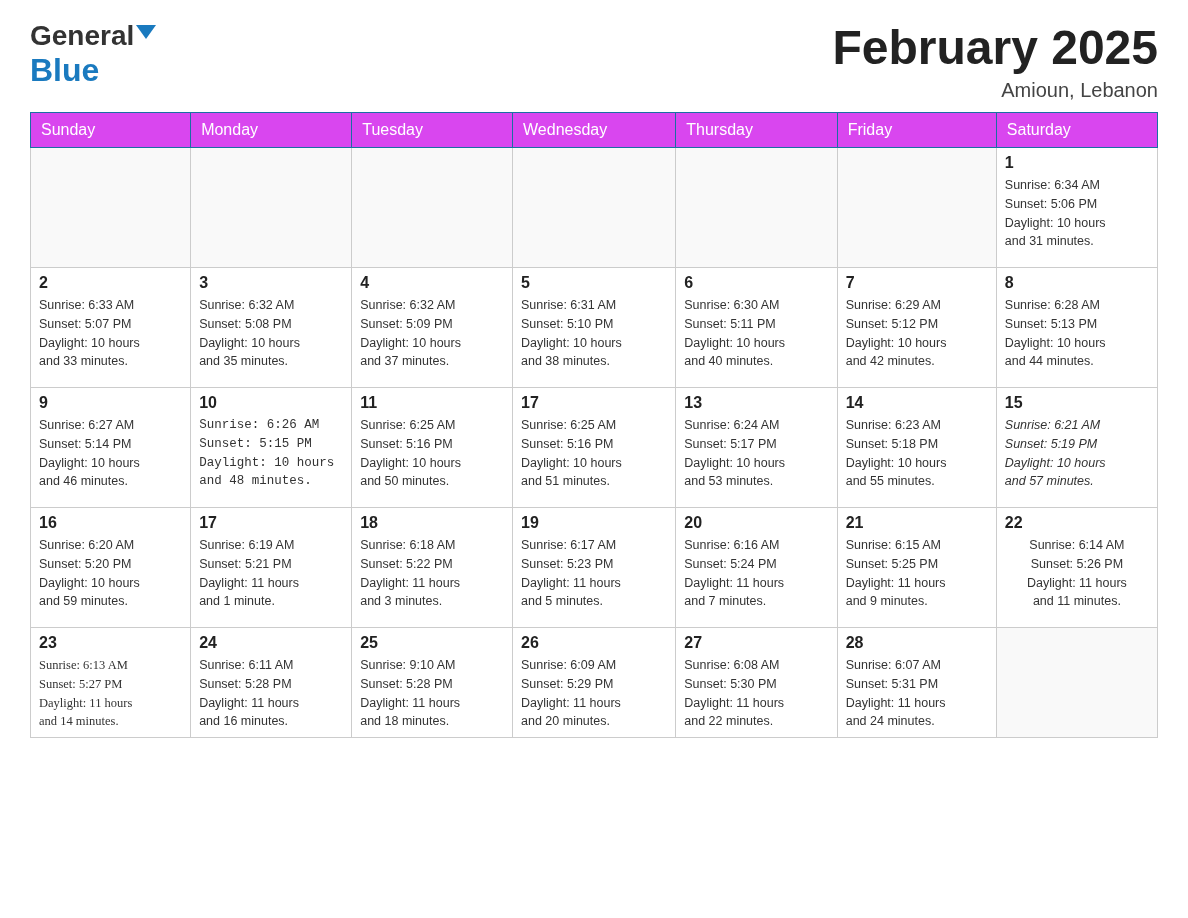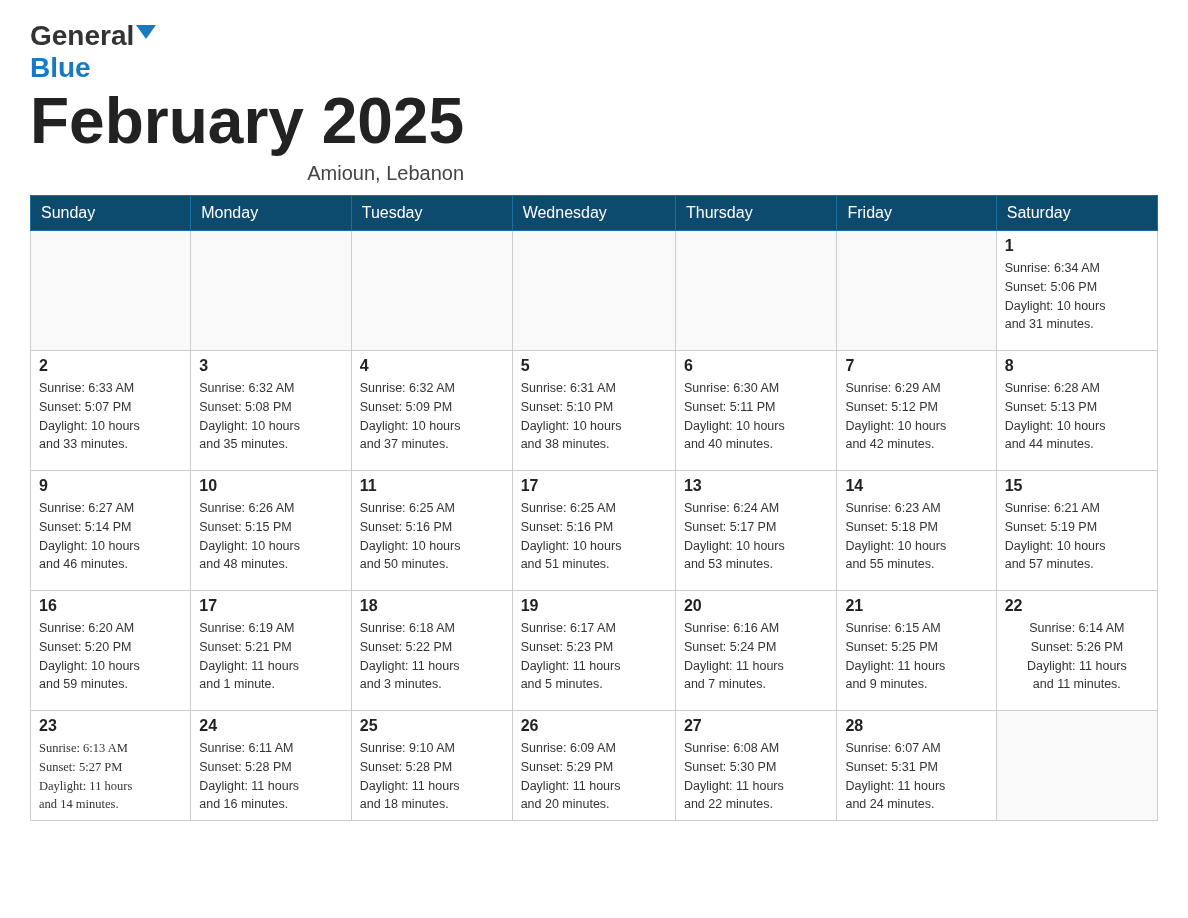--- a/index.html
+++ b/index.html
@@ -8,35 +8,34 @@
       background: #fff;
       padding: 20px 30px;
       width: 1188px;
       min-height: 918px;
     }
     .header {
       display: flex;
       justify-content: space-between;
       align-items: flex-start;
       margin-bottom: 10px;
-      flex-direction: column;
     }
     .logo {
       display: flex;
       flex-direction: column;
       align-items: flex-start;
     }
     .logo-general {
       font-size: 28px;
       font-weight: bold;
       color: #333;
       letter-spacing: 0;
     }
     .logo-blue {
-      font-size: 28px;
+      font-size: 32px;
       font-weight: bold;
       color: #1a7abf;
     }
     .logo-triangle {
       display: inline-block;
       width: 0;
       height: 0;
       border-left: 10px solid transparent;
       border-right: 10px solid transparent;
       border-top: 14px solid #1a7abf;
@@ -46,36 +45,36 @@
       top: -4px;
     }
     .logo-row1 {
       display: flex;
       align-items: center;
     }
     .title-section {
       text-align: right;
     }
     .month-title {
-      font-size: 64px;
+      font-size: 48px;
       font-weight: bold;
       color: #222;
     }
     .location {
       font-size: 20px;
       color: #444;
       margin-top: 4px;
     }
     .calendar {
       width: 100%;
       border-collapse: collapse;
       margin-top: 10px;
     }
     .calendar th {
-      background-color: #0c4a6e;
+      background-color: #d946ef;
       color: #fff;
       font-size: 16px;
       font-weight: normal;
       padding: 8px 10px;
       text-align: left;
       border: 1px solid #1a6fa3;
     }
     .calendar td {
       border: 1px solid #ccc;
       vertical-align: top;
@@ -200,21 +199,21 @@
       <tr>
         <td>
           <div class="day-number">9</div>
           <div class="day-info" style="white-space: pre-line;">Sunrise: 6:27 AM
 Sunset: 5:14 PM
 Daylight: 10 hours
 and 46 minutes.</div>
         </td>
         <td>
           <div class="day-number">10</div>
-          <div class="day-info" style="white-space: pre-line;">Sunrise: 6:26 AM
+          <div class="day-info" style="white-space: pre-line; font-family: Liberation Mono, monospace;">Sunrise: 6:26 AM
 Sunset: 5:15 PM
 Daylight: 10 hours
 and 48 minutes.</div>
         </td>
         <td>
           <div class="day-number">11</div>
           <div class="day-info" style="white-space: pre-line;">Sunrise: 6:25 AM
 Sunset: 5:16 PM
 Daylight: 10 hours
 and 50 minutes.</div>
@@ -235,21 +234,21 @@
         </td>
         <td>
           <div class="day-number">14</div>
           <div class="day-info" style="white-space: pre-line;">Sunrise: 6:23 AM
 Sunset: 5:18 PM
 Daylight: 10 hours
 and 55 minutes.</div>
         </td>
         <td>
           <div class="day-number">15</div>
-          <div class="day-info" style="white-space: pre-line;">Sunrise: 6:21 AM
+          <div class="day-info" style="white-space: pre-line; font-style: italic;">Sunrise: 6:21 AM
 Sunset: 5:19 PM
 Daylight: 10 hours
 and 57 minutes.</div>
         </td>
       </tr>
       <tr>
         <td>
           <div class="day-number">16</div>
           <div class="day-info" style="white-space: pre-line;">Sunrise: 6:20 AM
 Sunset: 5:20 PM

